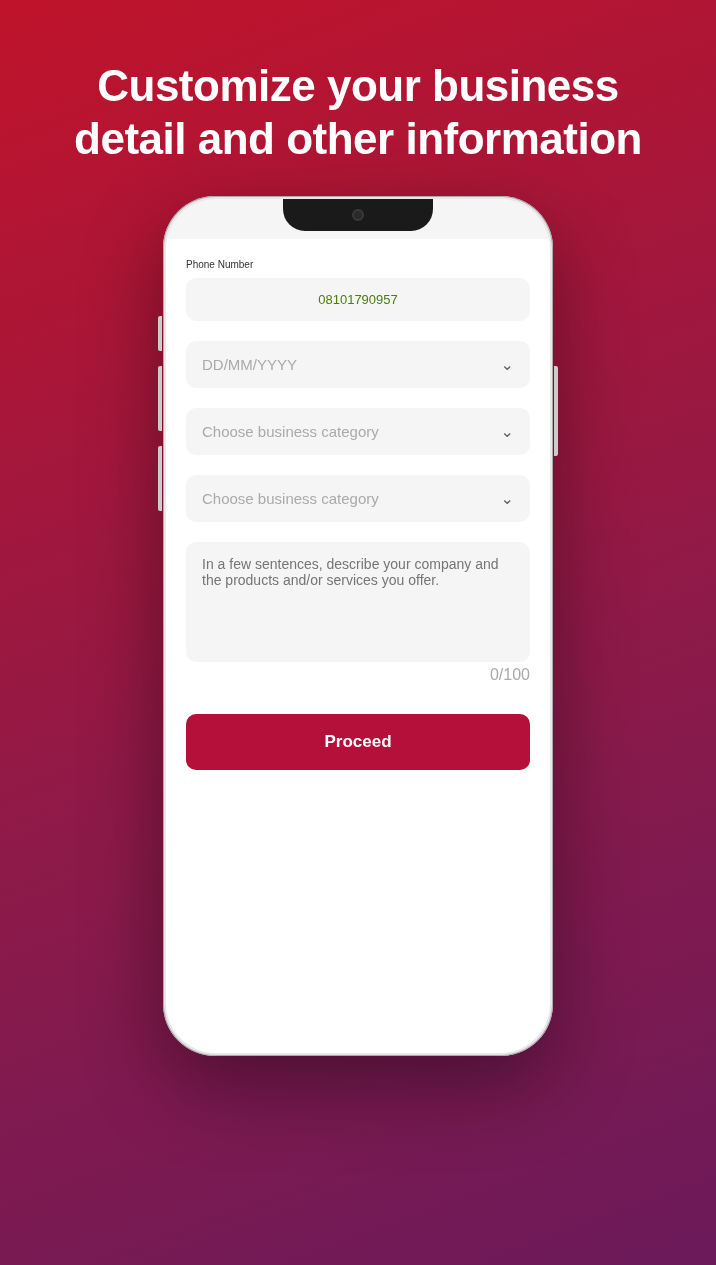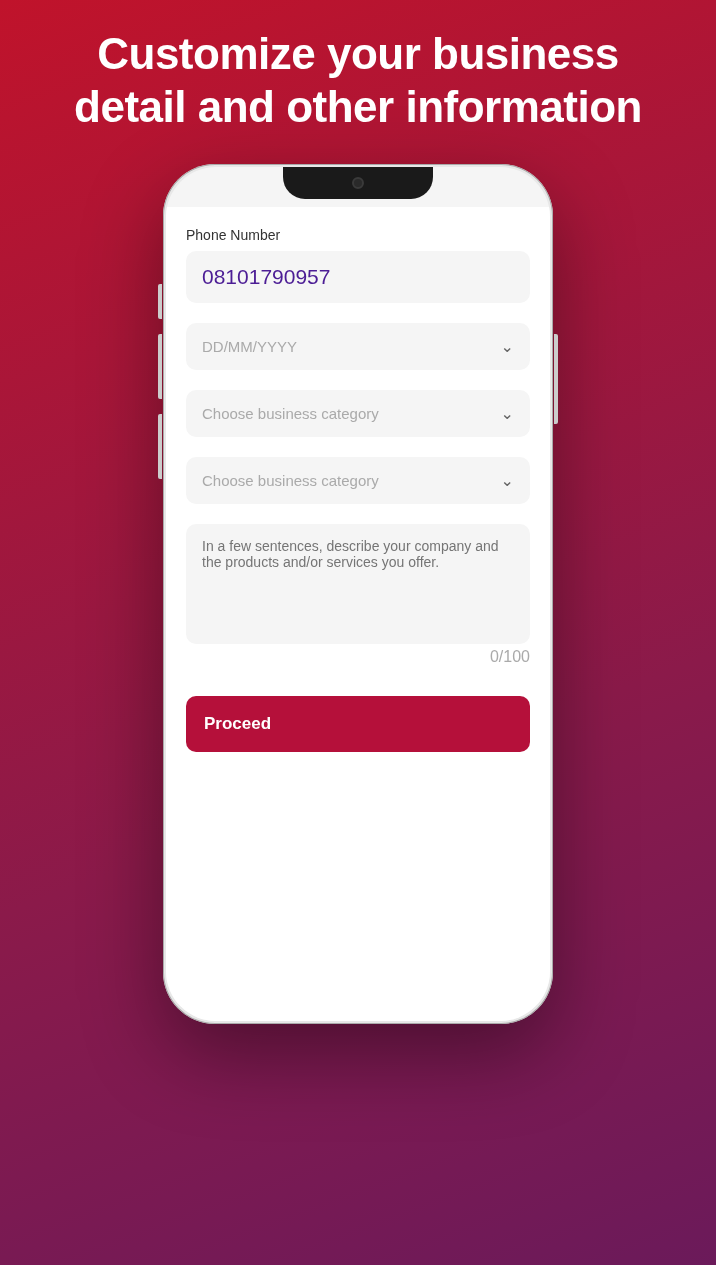--- a/index.html
+++ b/index.html
@@ -18,21 +18,21 @@
       flex-direction: column;
       align-items: center;
     }
 
     .header-text {
       text-align: center;
       color: white;
       font-size: 44px;
       font-weight: 700;
       line-height: 1.2;
-      padding: 28px 60px 30px;
+      padding: 60px 60px 30px;
       letter-spacing: -0.5px;
     }
 
     
     .phone-mockup {
       width: 390px;
       height: 860px;
       background: #e8e8e8;
       border-radius: 52px;
       padding: 3px;
@@ -117,37 +117,38 @@
       top: 40px;
       left: 0;
       right: 0;
       bottom: 0;
       background: white;
       overflow-y: auto;
       padding: 20px 20px 30px;
     }
 
     .form-label {
-      font-size: 14px;
+      font-size: 10px;
       color: #333;
       margin-bottom: 8px;
       display: block;
     }
 
     .form-input {
       width: 100%;
       background: #f5f5f5;
       border: none;
       border-radius: 10px;
       padding: 14px 16px;
-      font-size: 21px;
-      color: #4c1d95;
+      font-size: 13px;
+      color: #4d7c0f;
       outline: none;
       margin-bottom: 20px;
       display: block;
+      text-align: center;
     }
 
     .form-select {
       width: 100%;
       background: #f5f5f5;
       border: none;
       border-radius: 10px;
       padding: 14px 16px;
       font-size: 15px;
       color: #aaa;
@@ -200,21 +201,21 @@
     .proceed-btn {
       width: 100%;
       background: #b5103a;
       color: white;
       border: none;
       border-radius: 10px;
       padding: 18px;
       font-size: 17px;
       font-weight: 600;
       cursor: pointer;
-      text-align: left;
+      text-align: center;
       margin-top: 10px;
     }
 
     .date-select-placeholder {
       color: #aaa;
     }
   </style>
 </head>
 <body>
 

